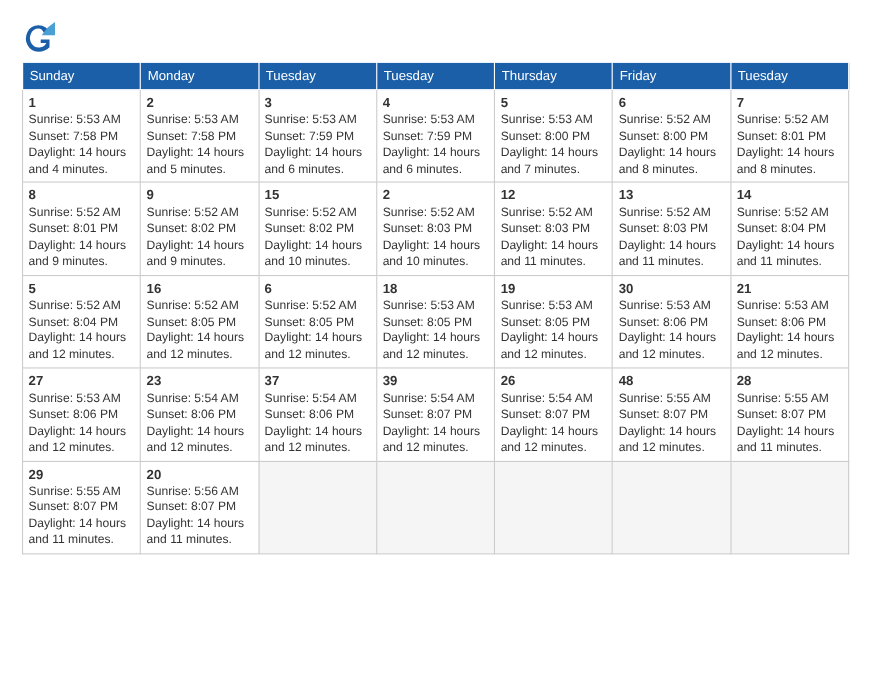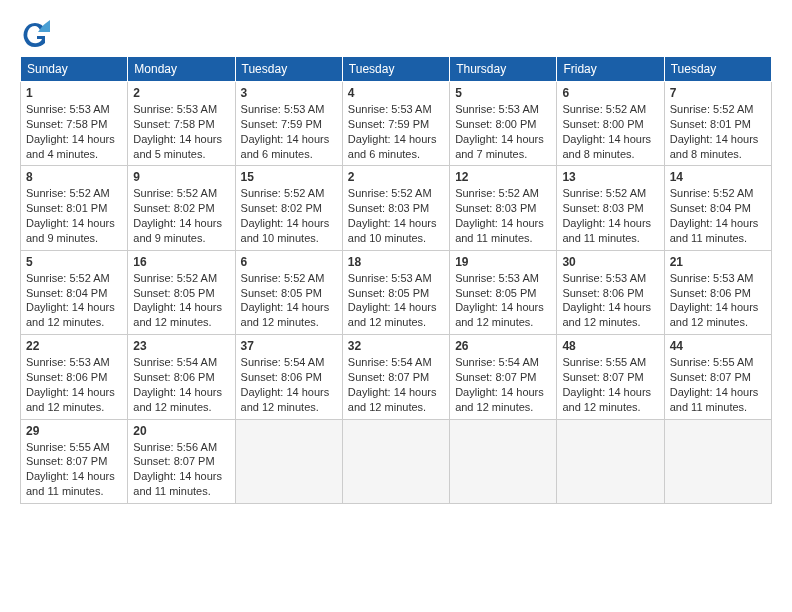--- a/index.html
+++ b/index.html
@@ -216,45 +216,45 @@
             <span class="day-num">30</span>
             <div class="cell-text">Sunrise: 5:53 AM<br>Sunset: 8:06 PM<br>Daylight: 14 hours<br>and 12 minutes.</div>
           </td>
           <td>
             <span class="day-num">21</span>
             <div class="cell-text">Sunrise: 5:53 AM<br>Sunset: 8:06 PM<br>Daylight: 14 hours<br>and 12 minutes.</div>
           </td>
         </tr>
         <tr>
           <td>
-            <span class="day-num">22</span>
+            <span class="day-num">27</span>
             <div class="cell-text">Sunrise: 5:53 AM<br>Sunset: 8:06 PM<br>Daylight: 14 hours<br>and 12 minutes.</div>
           </td>
           <td>
             <span class="day-num">23</span>
             <div class="cell-text">Sunrise: 5:54 AM<br>Sunset: 8:06 PM<br>Daylight: 14 hours<br>and 12 minutes.</div>
           </td>
           <td>
             <span class="day-num">37</span>
             <div class="cell-text">Sunrise: 5:54 AM<br>Sunset: 8:06 PM<br>Daylight: 14 hours<br>and 12 minutes.</div>
           </td>
           <td>
-            <span class="day-num">32</span>
+            <span class="day-num">39</span>
             <div class="cell-text">Sunrise: 5:54 AM<br>Sunset: 8:07 PM<br>Daylight: 14 hours<br>and 12 minutes.</div>
           </td>
           <td>
             <span class="day-num">26</span>
             <div class="cell-text">Sunrise: 5:54 AM<br>Sunset: 8:07 PM<br>Daylight: 14 hours<br>and 12 minutes.</div>
           </td>
           <td>
             <span class="day-num">48</span>
             <div class="cell-text">Sunrise: 5:55 AM<br>Sunset: 8:07 PM<br>Daylight: 14 hours<br>and 12 minutes.</div>
           </td>
           <td>
-            <span class="day-num">44</span>
+            <span class="day-num">28</span>
             <div class="cell-text">Sunrise: 5:55 AM<br>Sunset: 8:07 PM<br>Daylight: 14 hours<br>and 11 minutes.</div>
           </td>
         </tr>
         <tr>
           <td>
             <span class="day-num">29</span>
             <div class="cell-text">Sunrise: 5:55 AM<br>Sunset: 8:07 PM<br>Daylight: 14 hours<br>and 11 minutes.</div>
           </td>
           <td>
             <span class="day-num">20</span>

